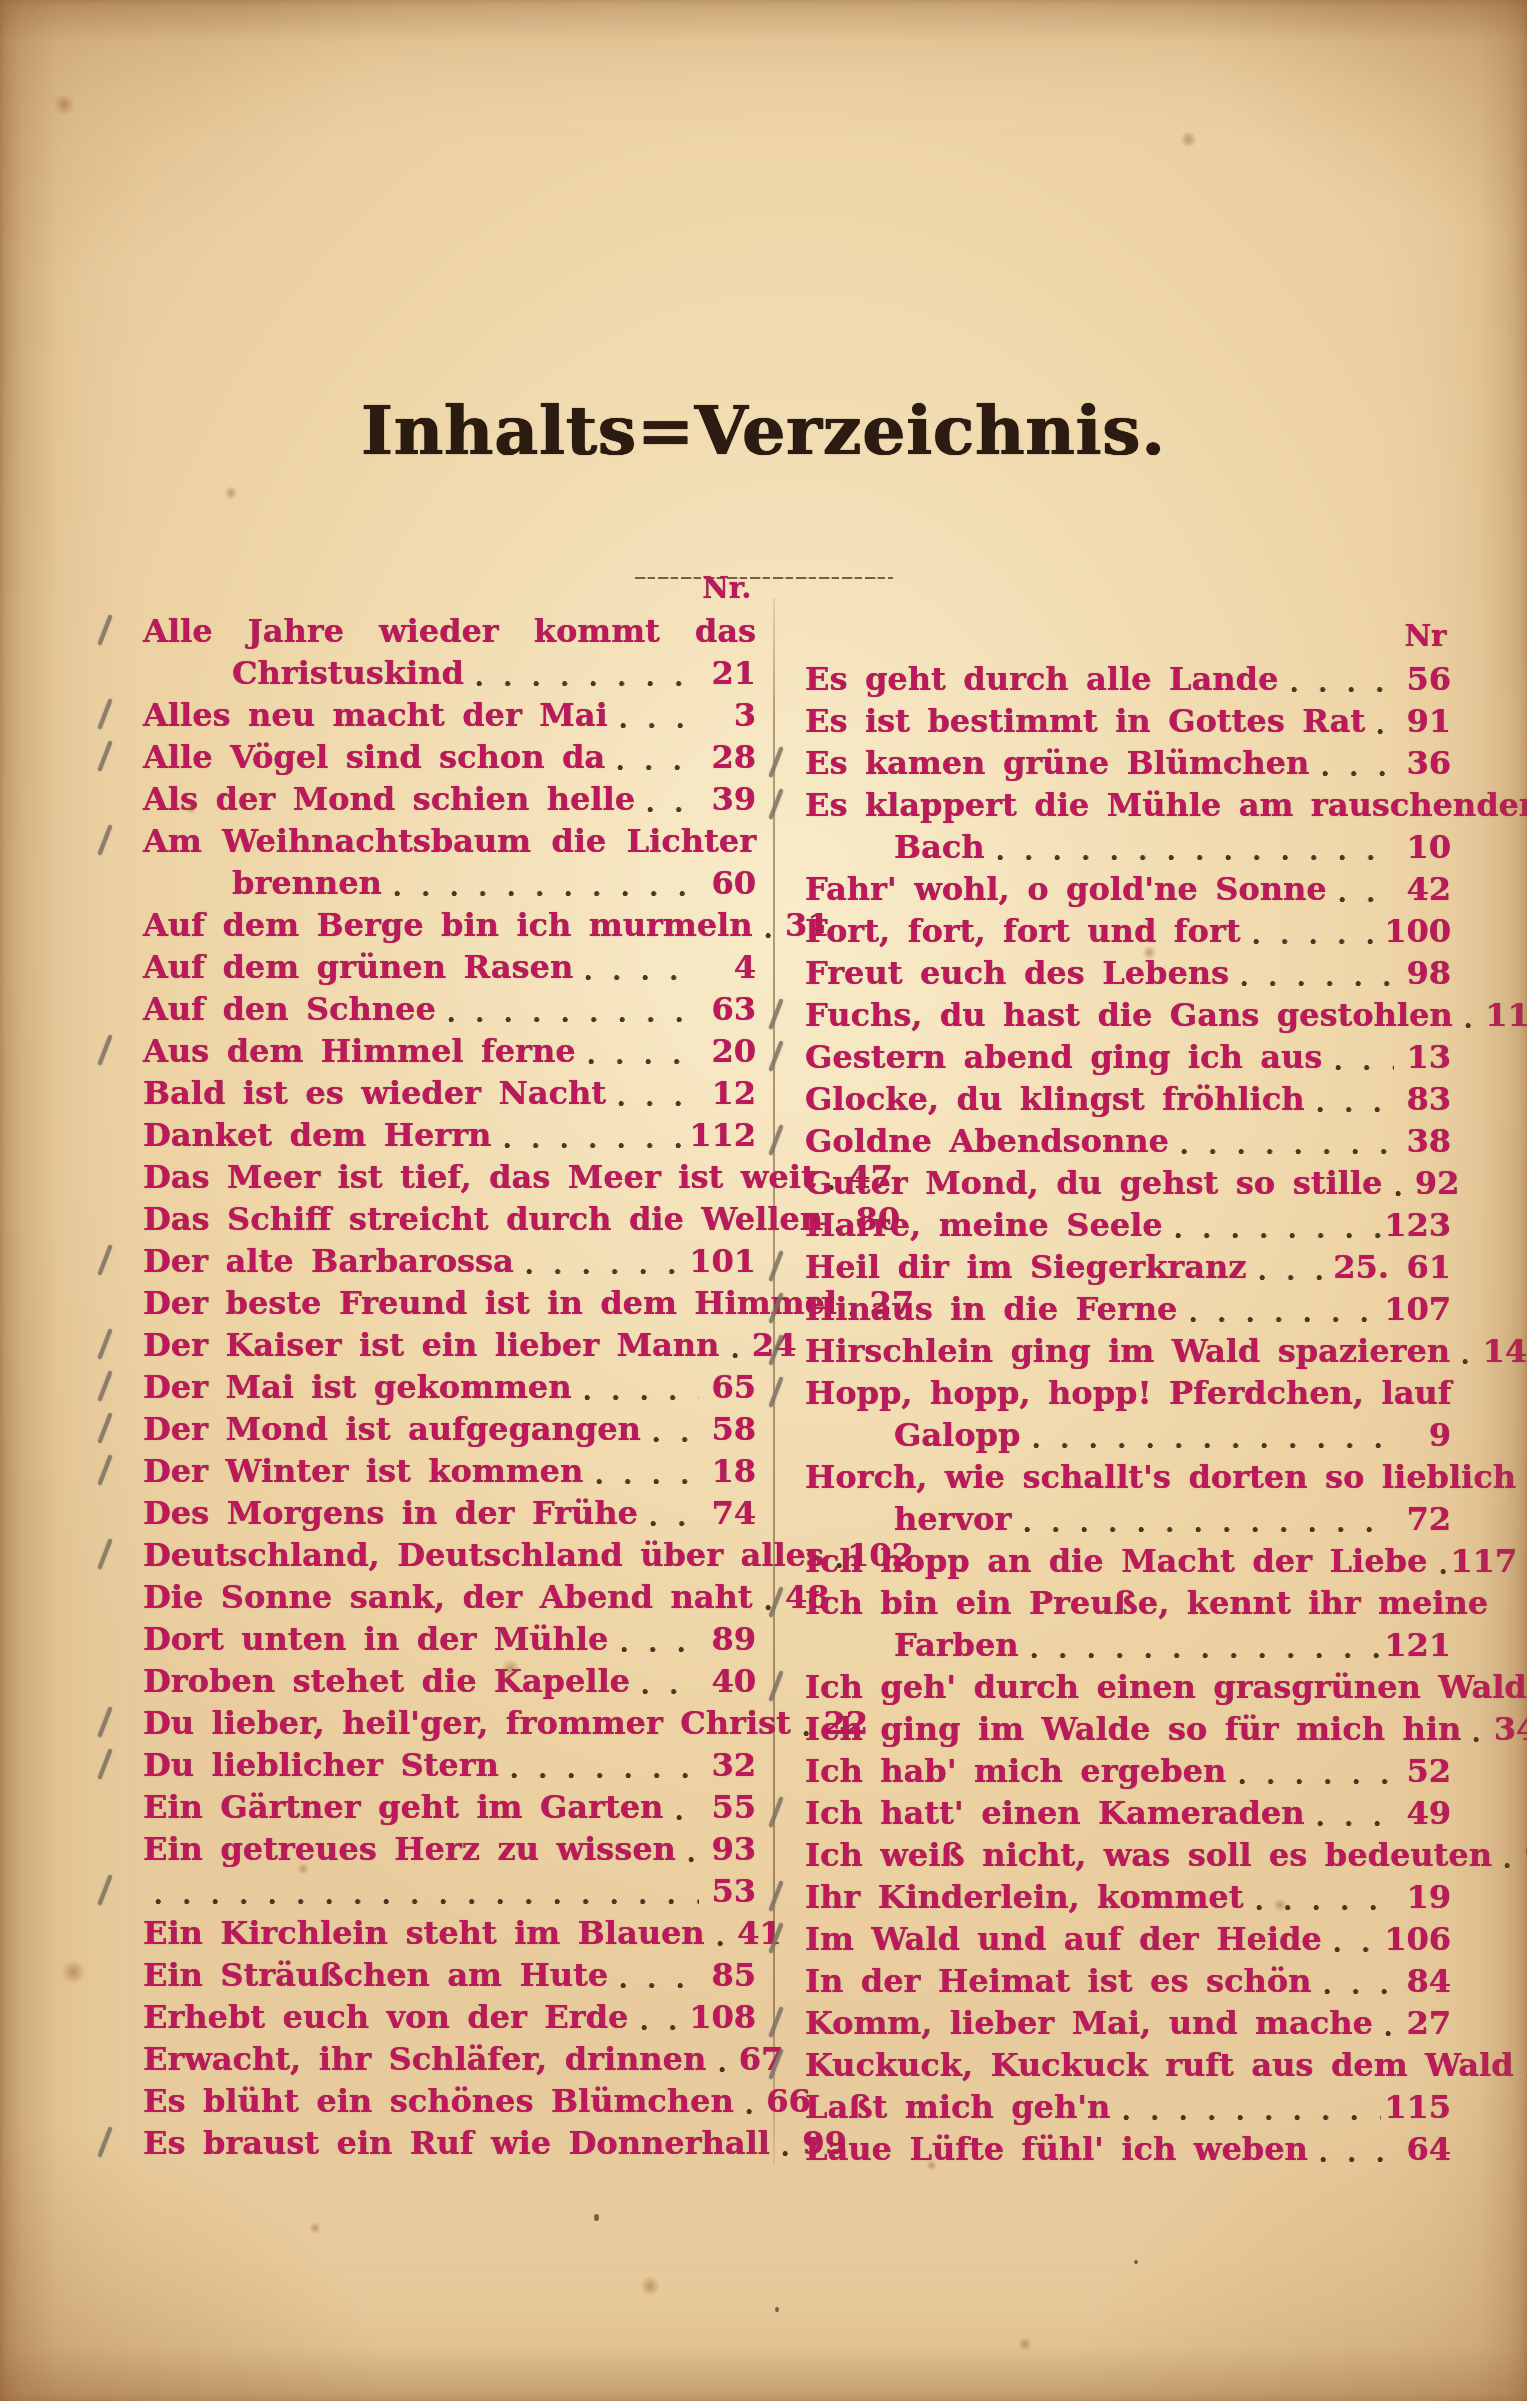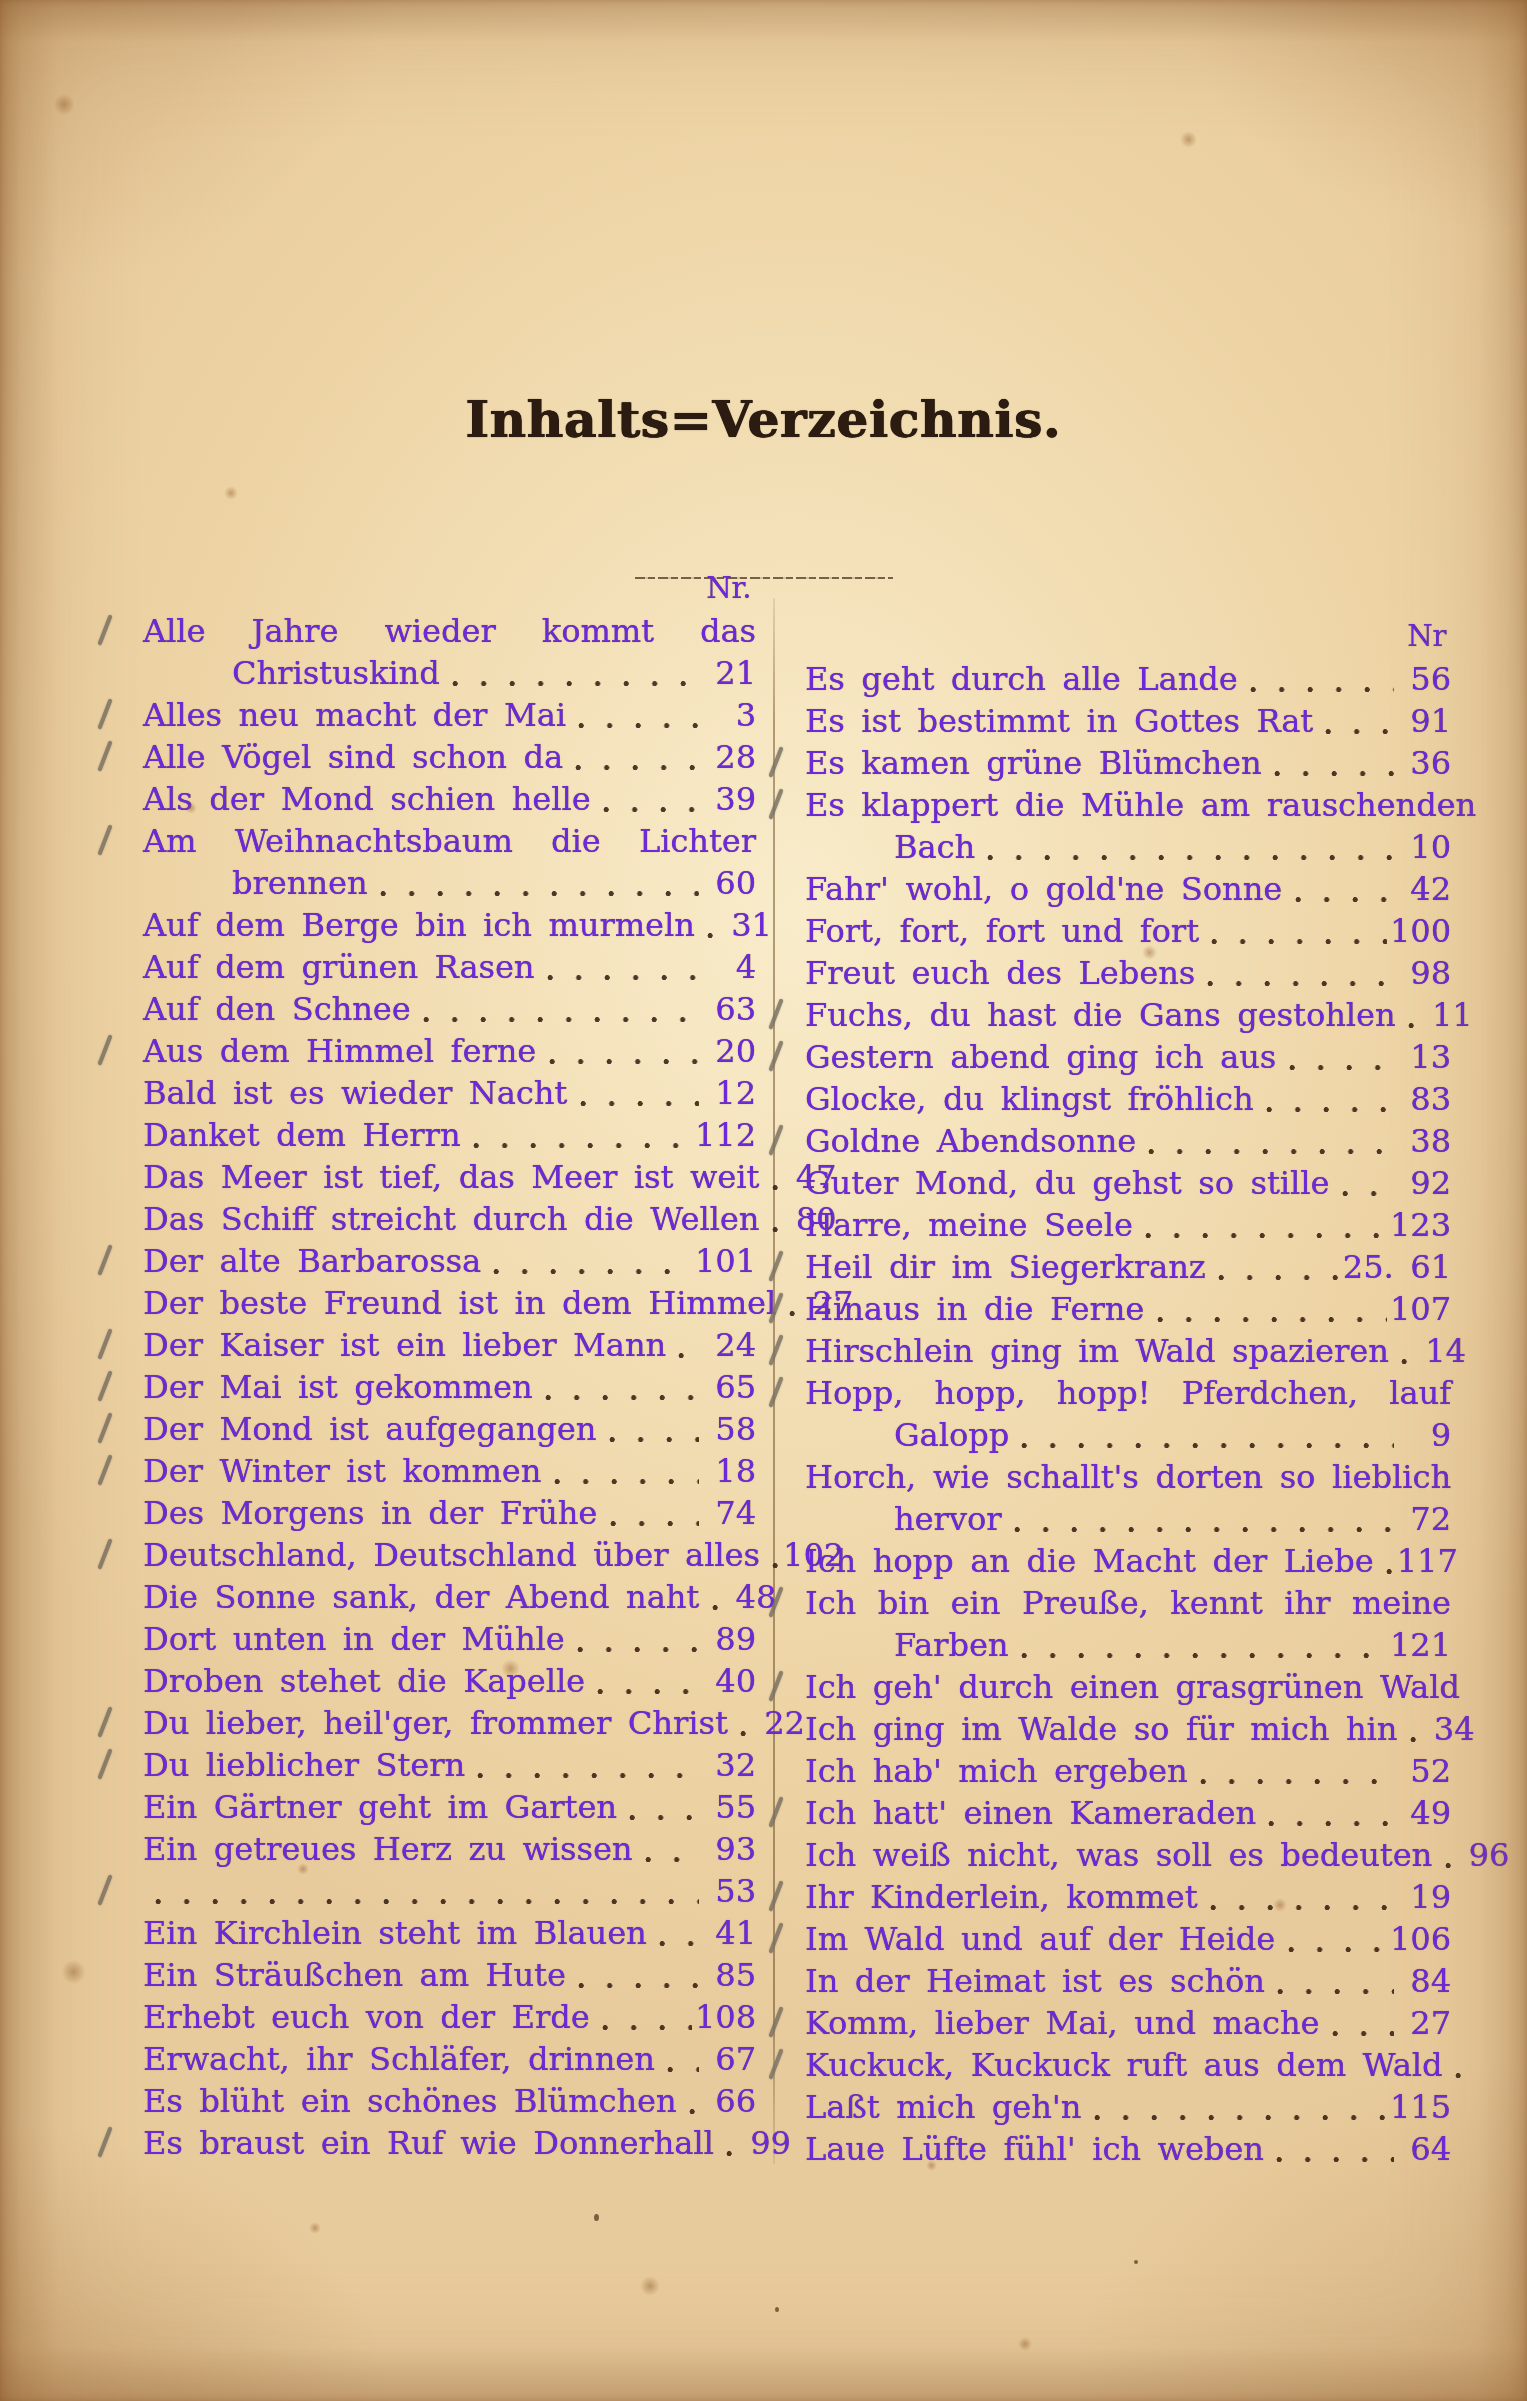--- a/index.html
+++ b/index.html
@@ -15,34 +15,34 @@
       linear-gradient(0deg, rgba(120,75,35,.24) 0, rgba(0,0,0,0) 54px),
       radial-gradient(478px 324px at 100% 0%, rgba(150,95,45,.28), rgba(0,0,0,0) 72%),
       radial-gradient(540px 401px at 0% 0%, rgba(150,95,45,.20), rgba(0,0,0,0) 72%),
       radial-gradient(540px 386px at 0% 100%, rgba(150,95,45,.30), rgba(0,0,0,0) 72%),
       radial-gradient(633px 478px at 100% 100%, rgba(150,95,45,.24), rgba(0,0,0,0) 72%);
   }
   .vignette{position:absolute;inset:0;pointer-events:none;
     box-shadow:inset 0 0 108px 23px rgba(150,95,45,.30), inset 0 0 7.7px rgba(120,70,30,.35);}
   .title{
     position:absolute;top:390px;left:0;width:100%;text-align:center;
-    font-size:50px;font-weight:700;color:#2b1b10;letter-spacing:0.8px;
+    font-size:68px;font-weight:700;color:#2b1b10;letter-spacing:0.8px;
     text-shadow:0.6px 0 0 #2b1b10, -0.6px 0 0 #2b1b10, 0 0 1.5px rgba(43,27,16,.45);
   }
   .title-rule{
     position:absolute;top:577px;left:50%;transform:translateX(-50%);
     width:258px;height:2.3px;opacity:.75;
     background:repeating-linear-gradient(90deg,#4d361f 0 10px, rgba(77,54,31,.25) 10px 13px, #4d361f 13px 20px, rgba(0,0,0,0) 20px 23px);
   }
   .divider{
     position:absolute;left:773px;top:598px;width:1.5px;height:1566px;
     background:linear-gradient(180deg, rgba(138,106,66,.25), #8a6a42 8%, #7a5c38 90%, rgba(138,106,66,.25));
     opacity:.62;
   }
-  .col{position:absolute;color:#6d28d9;font-weight:400;font-size:32px;
+  .col{position:absolute;color:#be185d;font-weight:700;font-size:32px;
     text-shadow:0 0 1.2px rgba(52,34,22,.35), 0.3px 0.3px 0 rgba(52,34,22,.5);
     word-spacing:.20em;}
   .col-left{left:143px;top:567px;width:613px;}
   .col-right{left:805px;top:567px;width:646px;margin-top:48px;}
   .col-header{height:43px;line-height:43px;text-align:right;font-size:29px;padding-right:4.6px;}
   .row{position:relative;display:flex;height:42px;line-height:42px;white-space:nowrap;}
   .t{flex:0 1 auto;overflow:visible;}
   .t.just{flex:1 1 auto;text-align:justify;text-align-last:justify;}
   .indent{flex:0 0 89px;}
   .leader{flex:1 0 7.7px;align-self:flex-end;height:10px;margin:0 3.1px 5.4px 12.3px;

